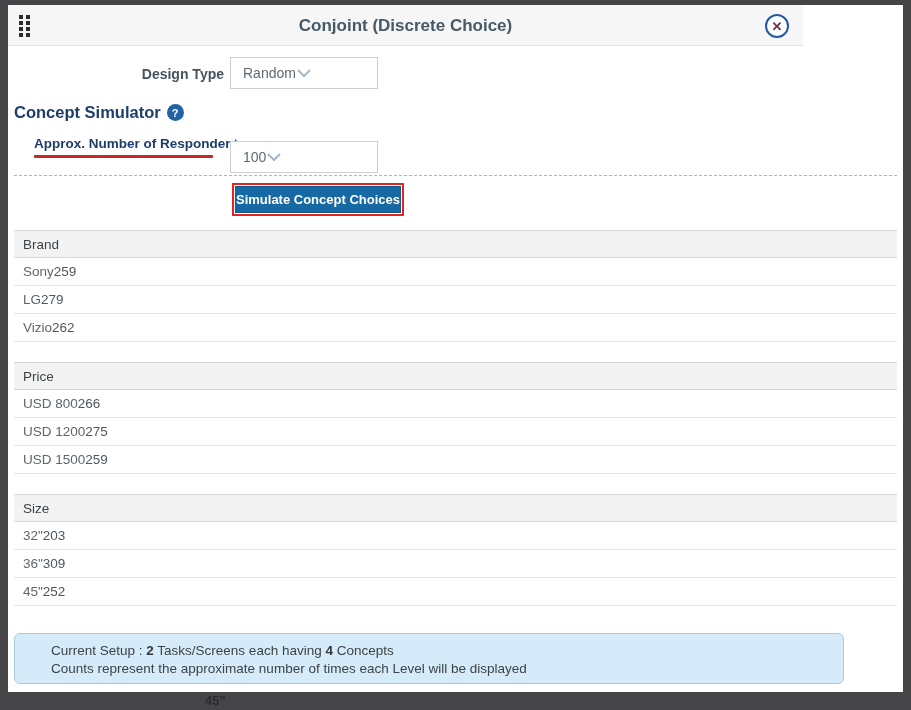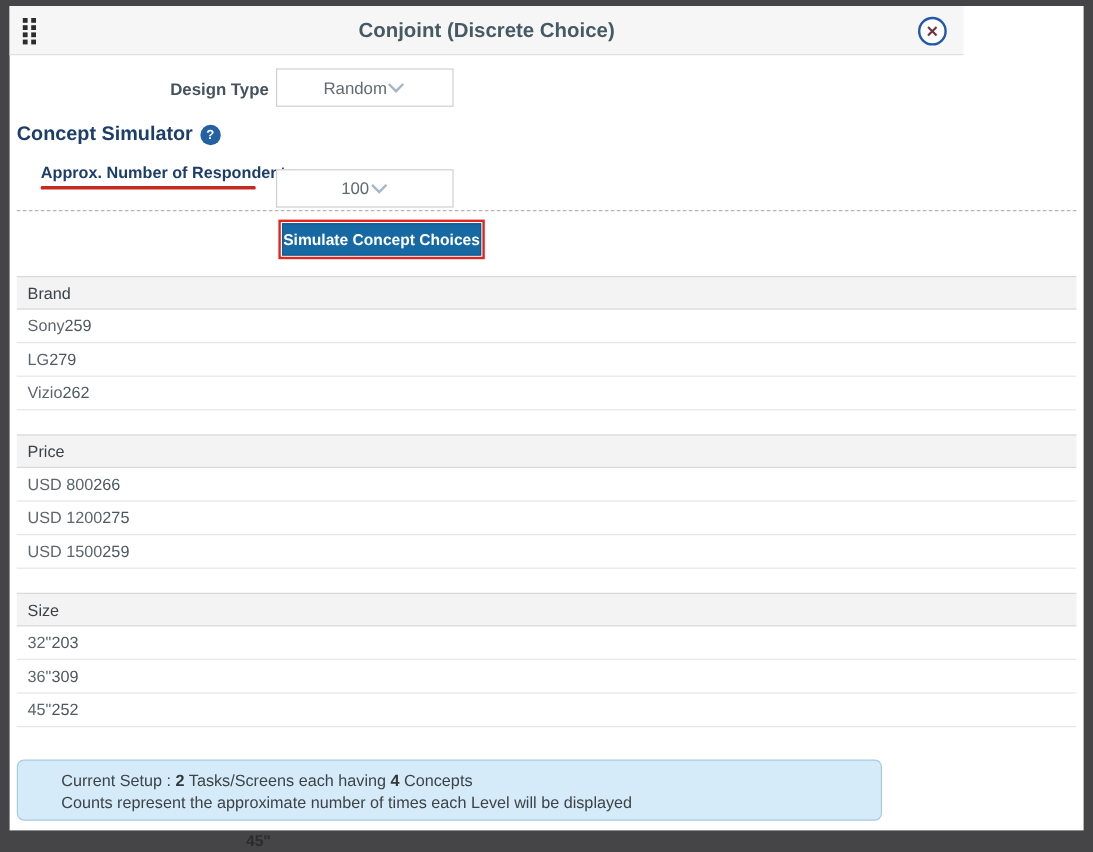--- a/index.html
+++ b/index.html
@@ -40,21 +40,21 @@
     font-size:13px; font-weight:bold; color:#703340; line-height:1;
   }
   
   .lbl-design {
     position:absolute; left:0; top:61px; width:205px; text-align:right;
     font-size:14px; font-weight:bold; color:#44535e;margin-left:11px;
   }
   .dropdown {
     position:absolute; width:148px; height:32px;
     border:1px solid #cfcfcf; background:#fff; cursor:pointer;
-    display:flex; align-items:center; justify-content:center;
+    display:flex; align-items:center; justify-content:flex-start;
     padding:0 12px; font-size:14px; color:#5f6a72;
   }
   .dd-design { left:222px; top:52px; }
   .dd-resp   { left:222px; top:136px; }
   .chev { width:16px; height:10px; }
   .section-heading {
     position:absolute; left:6px; top:98px;
     font-size:16.5px; font-weight:bold; color:#1d3e6b;
     display:flex; align-items:center; gap:6px;
   }
@@ -95,21 +95,21 @@
     border-top:1px solid #d9d9d9; border-bottom:1px solid #d9d9d9;
   }
   .tbl-row {
     height:28px; line-height:27px; padding:0 9px;
     display:flex; 
     border-bottom:1px solid #e6e6e6; color:#5d666e;
   }
   .tbl-row .val { color:#4d5760; }
   
   .info-box {
-    position:absolute; left:6px; top:628px; width:721px; height:51px;
+    position:absolute; left:6px; top:628px; width:830px; height:51px;
     background:#d5ebf9; border:1px solid #a6cbe1; border-radius:6px;
     padding:8px 10px 0 36px; font-size:13.5px; color:#3d4347; line-height:18px;
   }
   .info-box b { color:#34383b; }
 </style>
 </head>
 <body>
 
 <div class="bg-top-icons">
   

